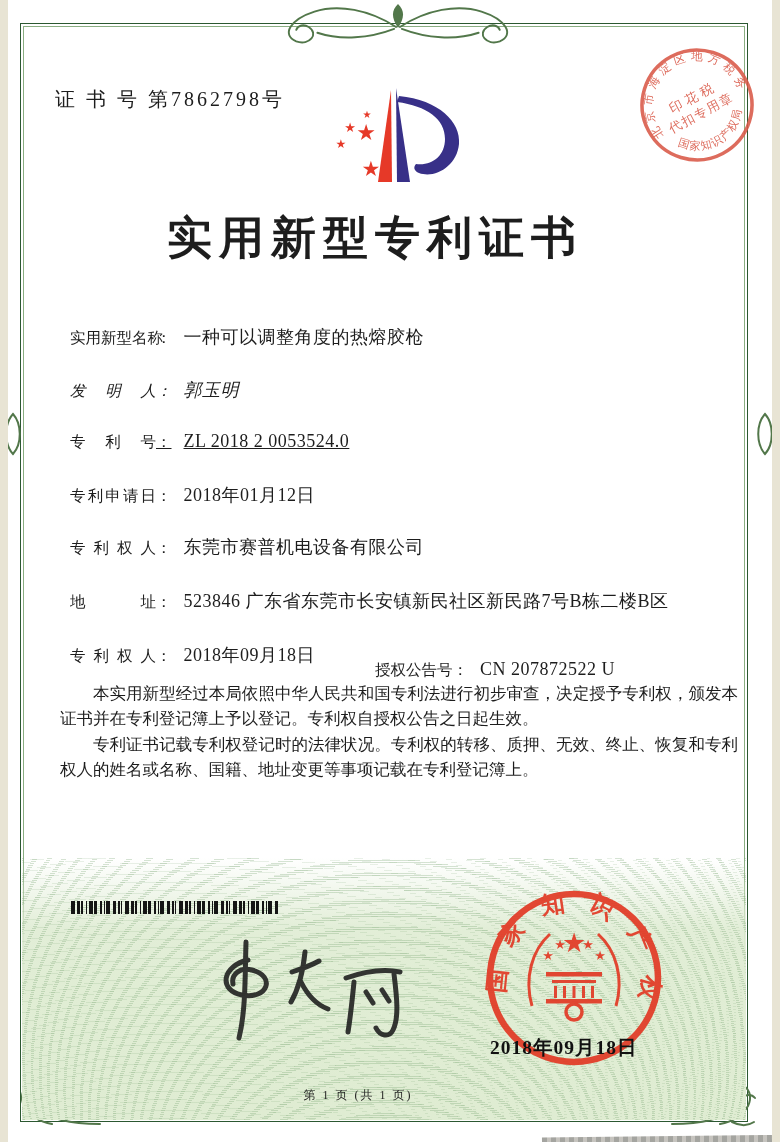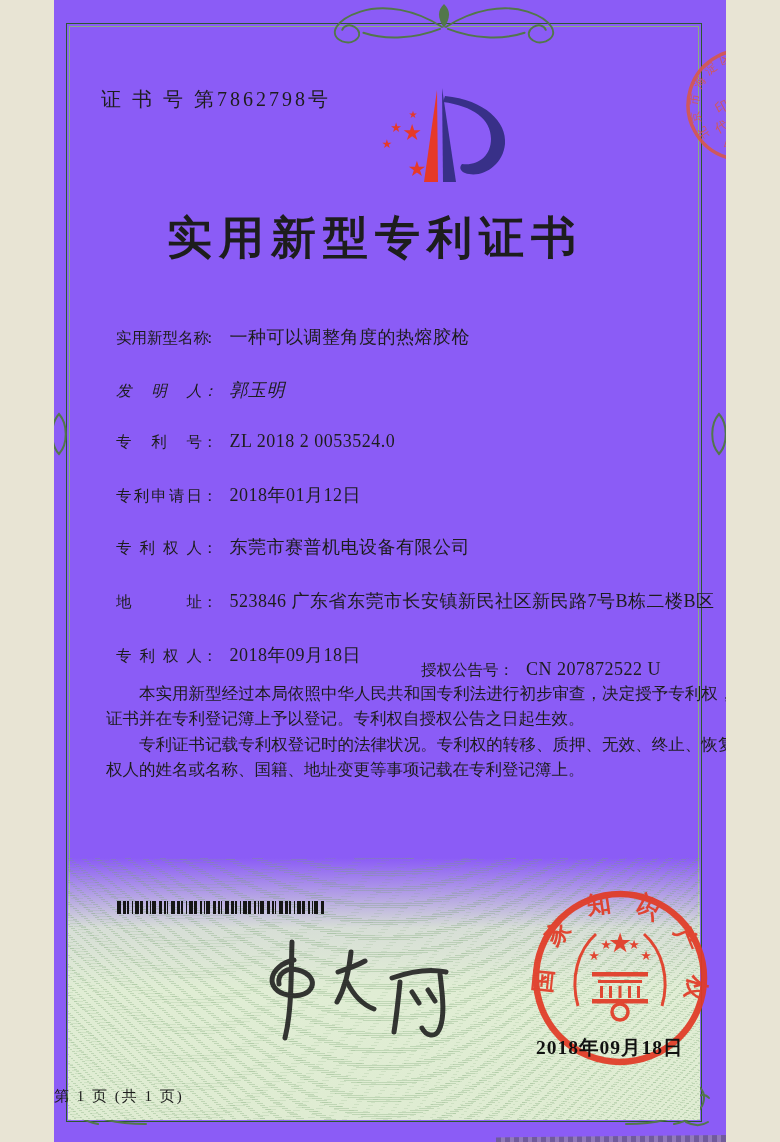--- a/index.html
+++ b/index.html
@@ -1,18 +1,18 @@
 <!DOCTYPE html>
 <html><head>
 <meta charset="utf-8">
 <style>
   html,body{margin:0;padding:0;background:#e8e4d4;}
   #page{
-    position:relative; width:672px; height:1142px; margin:0 auto;
-    background:#8b5cf6;
+    position:relative; width:764px; height:1142px; margin:0 auto;
+    background:#ffffff;
     font-family:"Liberation Serif","DejaVu Serif",serif;
     color:#1d1d1d; overflow:hidden;
   }
   
   .frame{
     position:absolute; left:12px; top:23px; right:24px; bottom:20px;
     border:1.5px solid #2c5831; pointer-events:none;
   }
   .frame::after{
     content:""; position:absolute; inset:2px; border:1px solid #8aae82;
@@ -38,21 +38,21 @@
   .title{
     position:absolute; left:0; right:30px; top:208px; text-align:center;
     font-size:45px; font-weight:bold; letter-spacing:7px;
   }
   
   .frow{position:absolute; left:62px; font-size:18px; white-space:nowrap;}
   .flabel{display:inline-block; width:86px; font-size:15.5px;
           text-align:justify; text-align-last:justify; vertical-align:baseline;}
   .fcolon{font-size:15.5px; margin-right:12px;}
   .fvalue{font-size:18px; letter-spacing:.5px;}
-  .r0{top:325px;} .r1{top:378px;font-style:italic;} .r2{top:431px;} .r3{top:483px;}
+  .r0{top:325px;} .r1{top:378px;font-style:italic;} .r2{top:431px;text-decoration:underline;} .r3{top:483px;}
   .r4{top:535px;} .r5{top:588px; white-space:normal; width:614px; line-height:27px;}
   .r6{top:643px;}
   .grant-no{position:absolute; left:305px; top:16px; white-space:nowrap;}
   
   .body-text{position:absolute; left:52px; top:681px; width:678px;
              font-size:16.5px; line-height:25.3px; text-align:justify;}
   .body-text p{margin:0; text-indent:2em;}
   
   .barcode{position:absolute; left:63px; top:901px; width:218px; height:13px;
            font-size:0; line-height:0; white-space:nowrap; overflow:hidden;}
@@ -60,22 +60,22 @@
   .signoff{position:absolute; left:66px; top:962px;
            font-family:"Liberation Sans","DejaVu Sans",sans-serif;
            font-size:17px; letter-spacing:2px; color:#222;}
   .signoff .line2{margin-top:18px;}
   .signature{position:absolute; left:192px; top:938px; width:210px; height:105px;}
   .seal{position:absolute; left:466px; top:878px; width:200px; height:200px; opacity:.93;}
   .seal-date{position:absolute; left:482px; top:1034px; font-size:19.5px;
              font-weight:bold; letter-spacing:1px; color:#111;}
   .tax-stamp{position:absolute; left:628px; top:44px; width:122px; height:122px;
              transform:rotate(-28deg); opacity:.88;}
-  .footer{position:absolute; left:0; right:64px; top:1087px; text-align:left;
-          font-size:15px; letter-spacing:2px;}
+  .footer{position:absolute; left:0; right:64px; top:1087px; text-align:center;
+          font-size:12px; letter-spacing:2px;}
   .scan-edge{position:absolute; right:0; bottom:0; width:230px; height:7px;
              background:repeating-linear-gradient(90deg,#5a5a52 0 5px,#97938a 5px 9px);
              opacity:.55; transform:rotate(-.6deg); transform-origin:right bottom;}
   svg text{font-family:"Liberation Serif","DejaVu Serif",serif;}
 </style>
 </head>
 <body>
 
 <div id="page">
 

